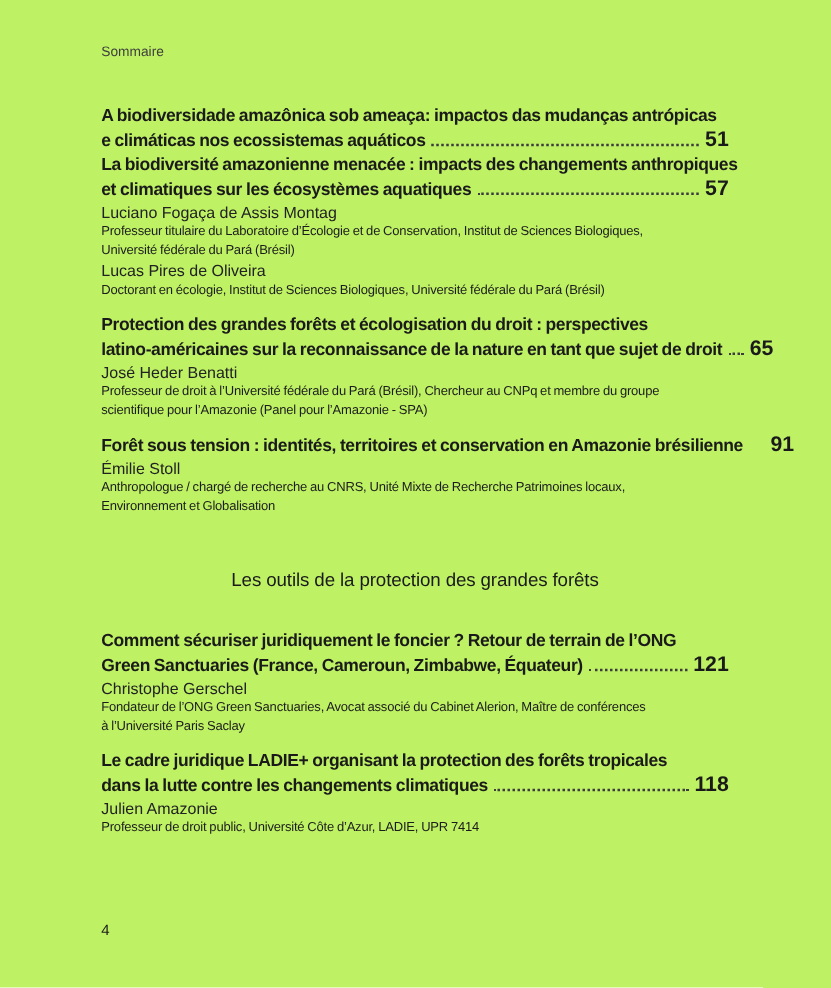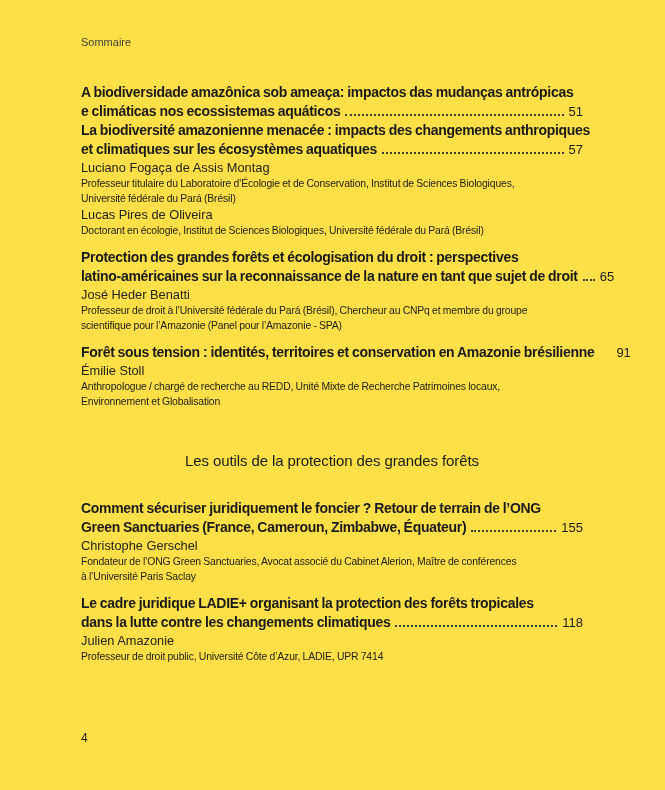--- a/index.html
+++ b/index.html
@@ -2,21 +2,21 @@
 <html><head>
 <meta charset="utf-8">
 <style>
   html, body { margin: 0; padding: 0; background: #ffffff; }
   .page {
     position: relative;
     width: 665px;
     height: 790px;
     box-sizing: border-box;
     padding: 34px 82px 0 81px;
-    background: #fde047;
+    background: #bef264;
     font-family: "Liberation Sans", sans-serif;
     color: #1a1a1a;
     overflow: hidden;
   }
   .running-header {
     font-size: 11px;
     line-height: 16px;
     color: #3f3f3f;
   }
   .toc-section { margin-top: 10px; }
@@ -39,22 +39,22 @@
   .dots {
     flex: 1 1 auto;
     min-width: 12px;
     height: 1px;
     border-bottom: 2px dotted #3c3c3c;
     margin: 0 5px 3px 5px;
   }
   .dots.no-dots { border-bottom: none; }
   .pagenum {
     flex: 0 0 auto;
-    font-weight: 400;
-    font-size: 13px;
+    font-weight: 700;
+    font-size: 17px;
   }
 
   .author {
     font-size: 12.8px;
     line-height: 17px;
     color: #222222;
     white-space: nowrap;
   }
   .affil {
     font-size: 10.4px;
@@ -126,33 +126,33 @@
   </section>
 
   <section class="toc-section">
     <div class="t-row">
       <span class="t-text">Forêt sous tension : identités, territoires et conservation en Amazonie brésilienne</span>
       <span class="dots no-dots"></span>
       <span class="pagenum">91</span>
     </div>
     <div class="contributor">
       <div class="author">Émilie Stoll</div>
-      <div class="affil">Anthropologue / chargé de recherche au REDD, Unité Mixte de Recherche Patrimoines locaux,</div>
+      <div class="affil">Anthropologue / chargé de recherche au CNRS, Unité Mixte de Recherche Patrimoines locaux,</div>
       <div class="affil">Environnement et Globalisation</div>
     </div>
   </section>
 
   <div class="part-heading">Les outils de la protection des grandes forêts</div>
 
   <section class="toc-section">
     <div class="t-line">Comment sécuriser juridiquement le foncier ? Retour de terrain de l’ONG</div>
     <div class="t-row">
       <span class="t-text">Green Sanctuaries (France, Cameroun, Zimbabwe, Équateur)</span>
       <span class="dots"></span>
-      <span class="pagenum">155</span>
+      <span class="pagenum">121</span>
     </div>
     <div class="contributor">
       <div class="author">Christophe Gerschel</div>
       <div class="affil">Fondateur de l’ONG Green Sanctuaries, Avocat associé du Cabinet Alerion, Maître de conférences</div>
       <div class="affil">à l’Université Paris Saclay</div>
     </div>
   </section>
 
   <section class="toc-section">
     <div class="t-line">Le cadre juridique LADIE+ organisant la protection des forêts tropicales</div>

